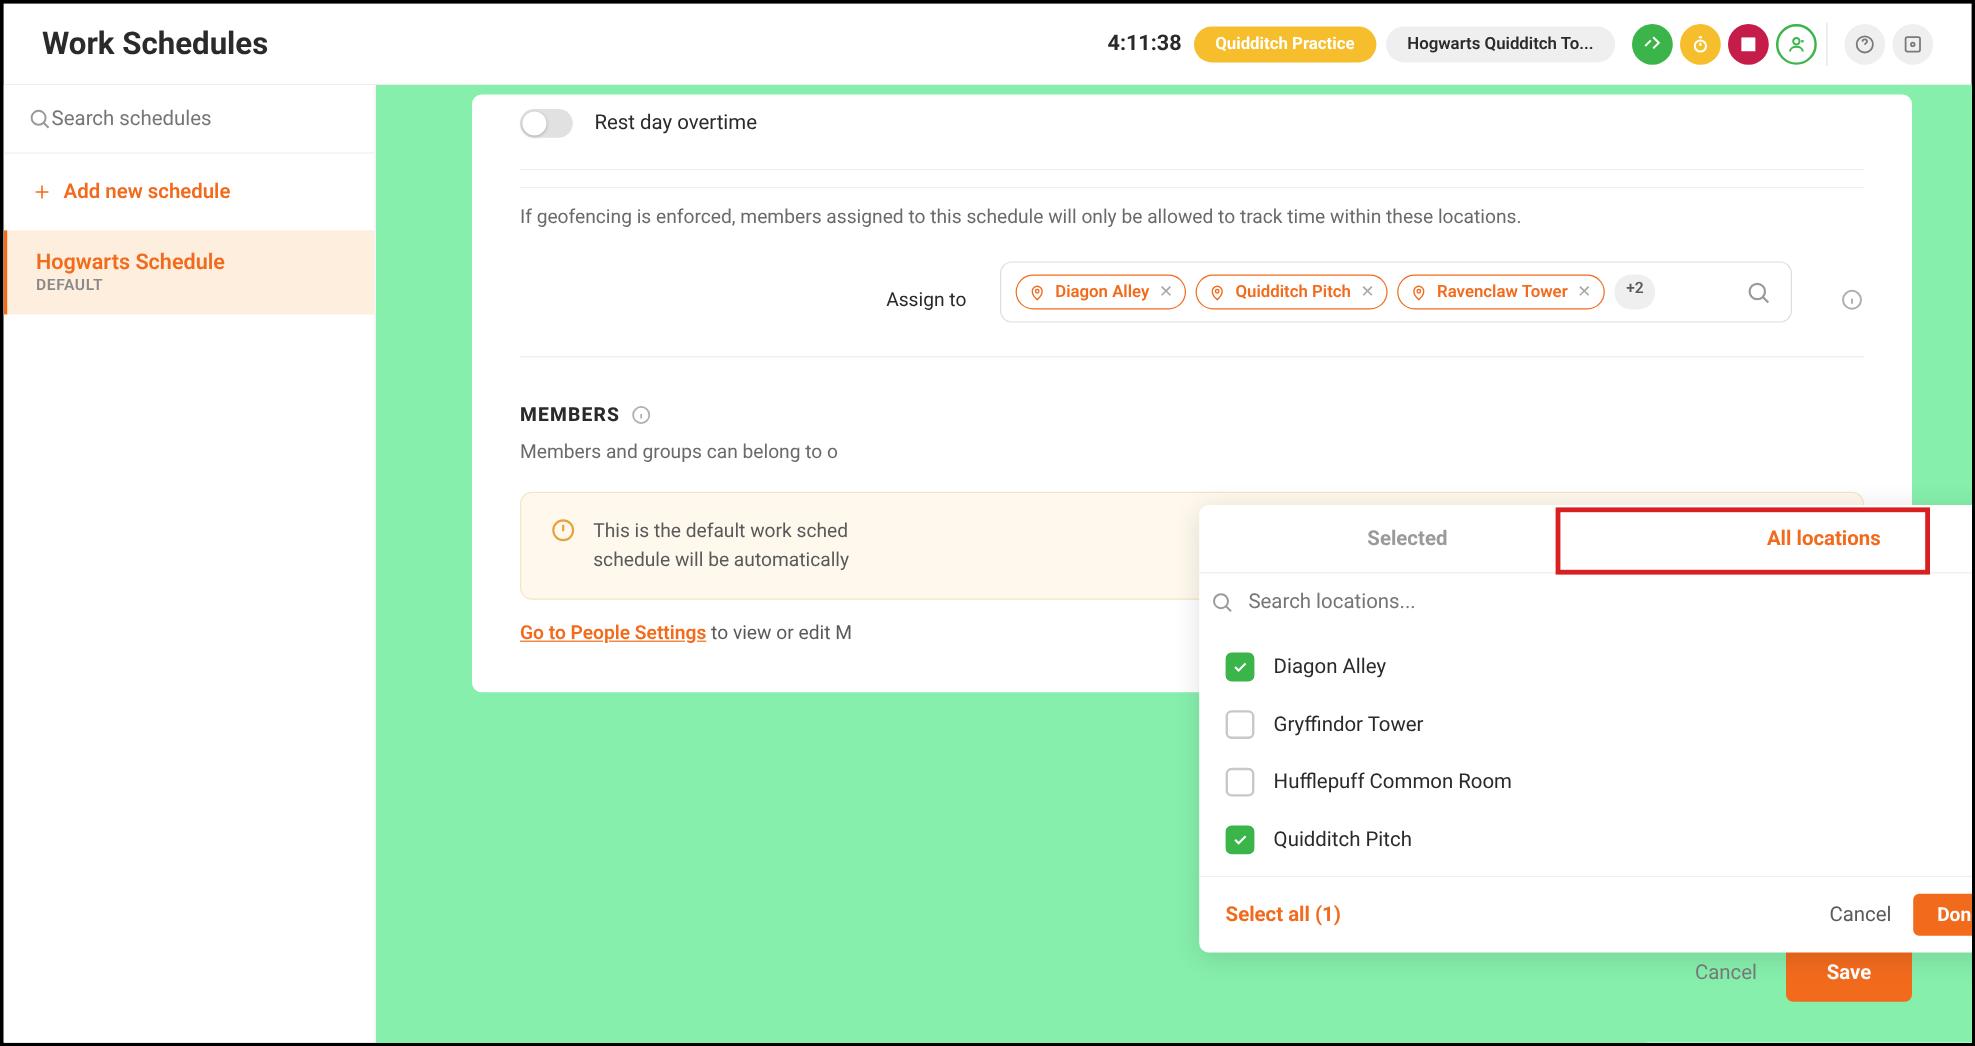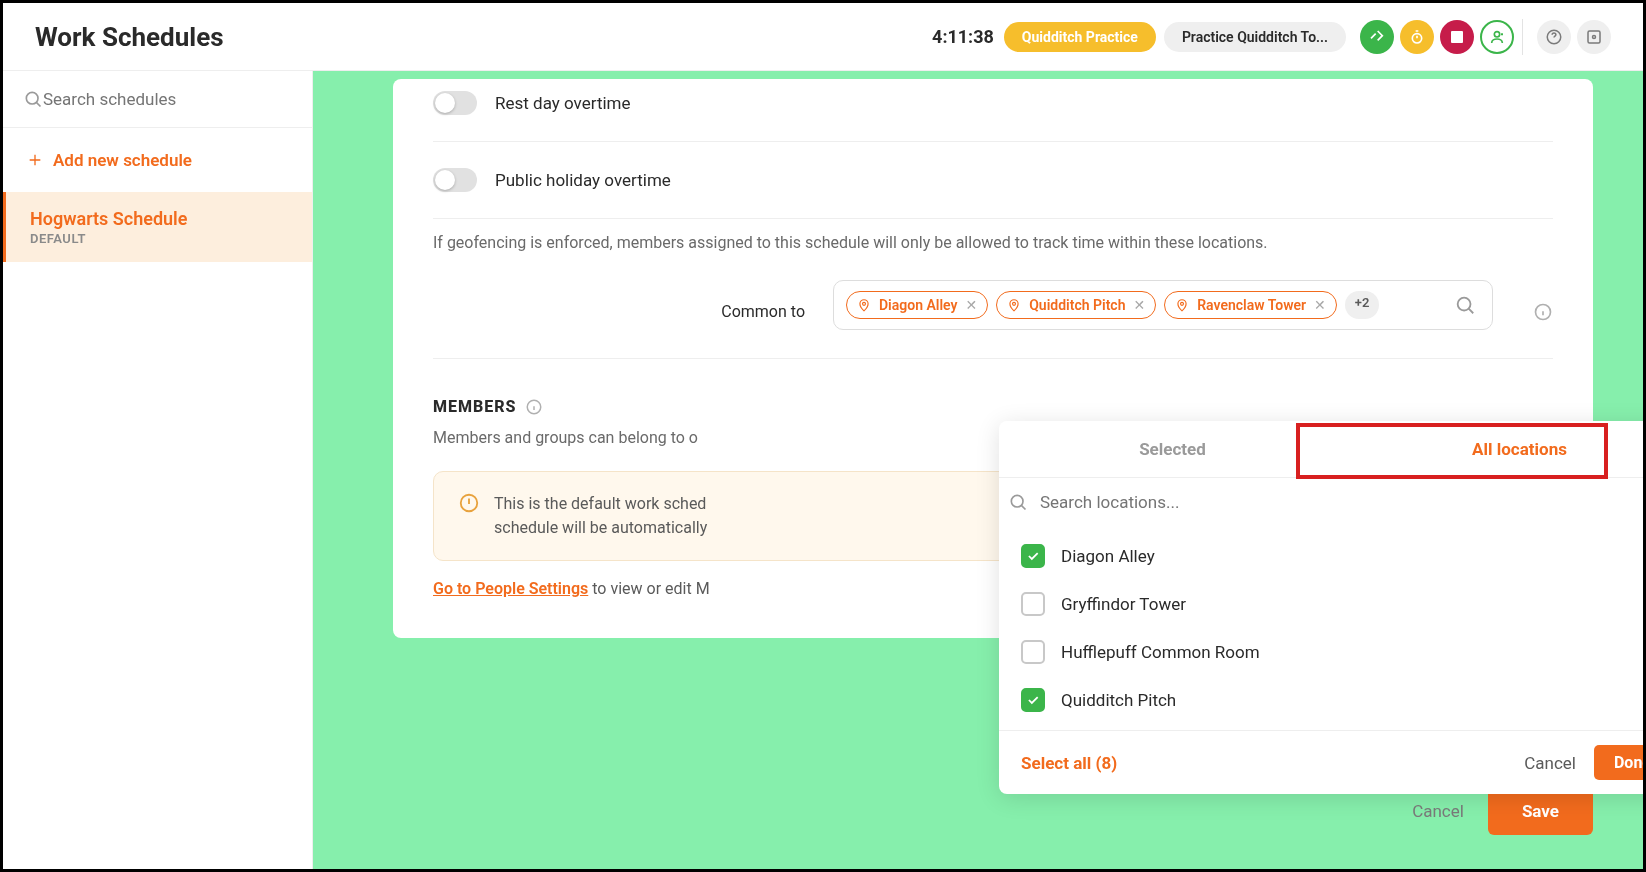--- a/index.html
+++ b/index.html
@@ -91,21 +91,21 @@
 svg { display:block; }
 </style>
 </head>
 <body>
 
 <div class="header">
   <div class="page-title">Work Schedules</div>
   <div class="header-spacer"></div>
   <div class="timer">4:11:38</div>
   <div class="pill pill-orange">Quidditch Practice</div>
-  <div class="pill pill-gray">Practice Quidditch To...</div>
+  <div class="pill pill-gray">Hogwarts Quidditch To...</div>
   <div class="circle-btn cb-green">
       <svg width="16" height="16" viewBox="0 0 24 24" fill="none" stroke="#fff" stroke-width="2.5">
         <path d="M13 3l7 7-7 7M3 14l7-7"></path>
       </svg>
     </div>
   <div class="circle-btn cb-yellow">
       <svg width="16" height="16" viewBox="0 0 24 24" fill="none" stroke="#fff" stroke-width="2.5">
         <circle cx="12" cy="14" r="7"></circle>
         <path d="M12 10v4M10 3h4"></path>
       </svg>
@@ -157,30 +157,26 @@
     </div>
   </div>
 
   <div class="content">
     <div class="content-inner">
       <div class="toggle-row">
         <div class="toggle"></div>
         <div class="toggle-label">Rest day overtime</div>
       </div>
       <hr class="divider">
-      <div class="toggle-row">
-        <div class="toggle"></div>
-        <div class="toggle-label">Public holiday overtime</div>
-      </div>
       <hr class="divider">
 
       <div class="section-sub">If geofencing is enforced, members assigned to this schedule will only be allowed to track time within these locations.</div>
 
       <div class="assign-row">
-        <div class="assign-label">Common to</div>
+        <div class="assign-label">Assign to</div>
         <div class="assign-field">
           <span class="loc-chip">
             <svg width="14" height="14" viewBox="0 0 24 24" fill="none" stroke="#f26b1d" stroke-width="2">
                 <path d="M12 22s7-6 7-12a7 7 0 10-14 0c0 6 7 12 7 12z"></path>
                 <circle cx="12" cy="10" r="2.5"></circle>
               </svg>
             <span>Diagon Alley</span>
             <span class="x">✕</span>
           </span>
           <span class="loc-chip">
@@ -280,21 +276,21 @@
           <div class="chk on">
               <svg width="14" height="14" viewBox="0 0 24 24" fill="none" stroke="#fff" stroke-width="3">
                 <path d="M5 12l5 5L20 7"></path>
               </svg>
             </div>
           <span class="lbl">Quidditch Pitch</span>
         </div>
         <div class="dd-scroll"></div>
       </div>
       <div class="dd-footer">
-        <div class="select-all">Select all (8)</div>
+        <div class="select-all">Select all (1)</div>
         <div class="dd-footer-spacer"></div>
         <div class="dd-cancel">Cancel</div>
         <div class="dd-done">Done</div>
       </div>
     </div>
   </div>
 </div>
 
 <div class="edge-tab">
   <svg width="14" height="14" viewBox="0 0 24 24" fill="none" stroke="#fff" stroke-width="3">

